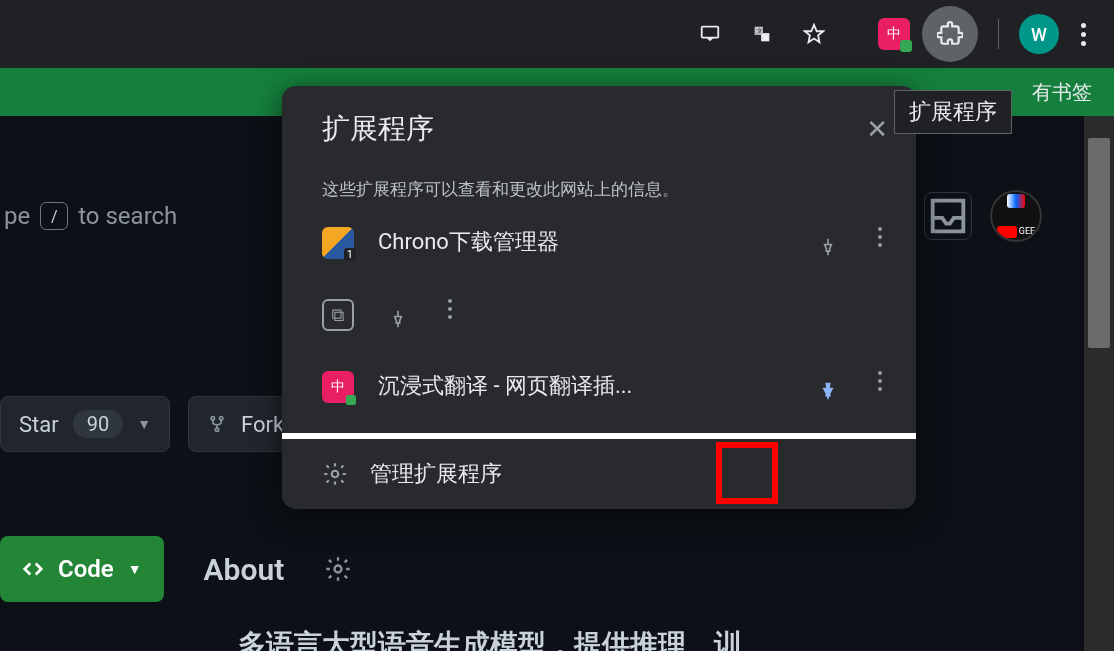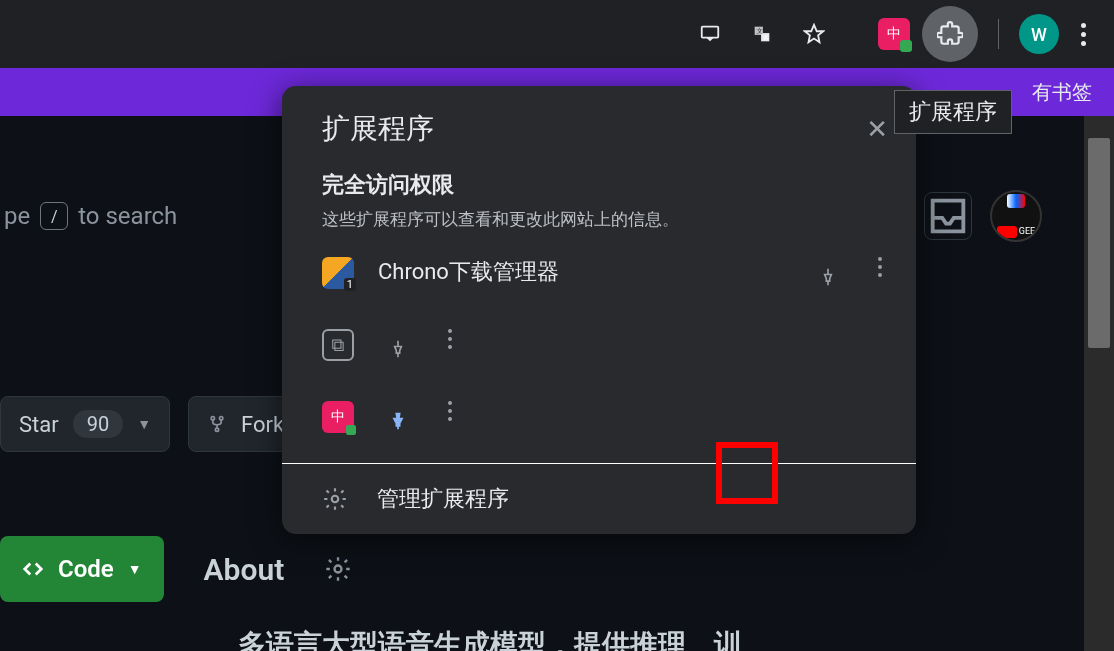--- a/index.html
+++ b/index.html
@@ -42,21 +42,21 @@
   .avatar {
     width:40px;height:40px;border-radius:50%;
     background:#009688;color:#fff;display:flex;align-items:center;justify-content:center;
     font-size:18px;font-weight:500;
   }
   .kebab { display:flex; flex-direction:column; gap:4px; padding:0 10px;}
   .kebab span{width:5px;height:5px;border-radius:50%;background:#e8eaed;}
 
   
   .bookmark-bar {
-    height: 48px; background:#6d28d9;
+    height: 48px; background:#15803d;
     display:flex; align-items:center; justify-content:flex-end;
     color:#e8eaed; font-size:20px; padding-right:22px;text-align:right;
   }
 
   
   .page {
     position:relative; background:#0d1117; color:#c9d1d9;
     height: calc(651px - 68px - 48px);
     overflow:hidden;
   }
@@ -167,22 +167,22 @@
   .pin svg{width:20px;height:20px;}
   .pin.active{color:#8ab4f8;}
   .item-menu{display:flex;flex-direction:column;gap:4px;padding:0 6px;}
   .item-menu span{width:4px;height:4px;border-radius:50%;background:#9aa0a6;}
   .red-box{
     position:absolute; border:6px solid #ff0000;
     width:62px; height:62px; pointer-events:none; z-index:60;
     top:438px; left:994px;
   }
   .ext-foot{
-    border-top:1px solid #ffffff;
-    display:flex; align-items:center; gap:29px;
+    border-top:6px solid #ffffff;
+    display:flex; align-items:center; gap:22px;
     padding:20px 40px;
   }
   .ext-foot .g{color:#9aa0a6;}
   .ext-foot .lbl{font-size:22px;color:#e8eaed;}
 
   
   .tooltip{
     position:absolute; top:90px; left:894px;
     background:#202124; border:1px solid #5f6368;
     color:#e8eaed; font-size:22px; padding:6px 14px;
@@ -335,21 +335,20 @@
 
   <div class="desc">多语言大型语音生成模型，提供推理、训</div>
 </div>
 
 <div class="ext-popup">
   <div class="ext-head">
     <div class="ext-title">扩展程序</div>
     <div class="close-x">✕</div>
   </div>
   <div class="ext-sub">
-    <div class="h">完全访问权限</div>
     <div class="d">这些扩展程序可以查看和更改此网站上的信息。</div>
   </div>
   <div class="ext-list">
 
     <div class="ext-item">
       <div class="ico chrono"></div>
       <div class="name">Chrono下载管理器</div>
       <div class="pin">
         <svg viewBox="0 0 24 24" fill="none" stroke="currentColor" stroke-width="2">
             <path d="M12 2v7M8 9h8l-2 5v3h-4v-3L8 9zM12 17v5"></path>
@@ -371,20 +370,21 @@
       </div>
       <div class="item-menu">
           <span></span>
           <span></span>
           <span></span>
         </div>
     </div>
 
     <div class="ext-item">
       <div class="ico imm">中</div>
+      <div class="name">沉浸式翻译 - 网页翻译插...</div>
       <div class="pin active highlight-anchor">
         <svg viewBox="0 0 24 24" fill="currentColor">
             <path d="M14 3l-1 6h4l-3 6v3h-4v-3L7 9h4l-1-6h4zM12 18v4" stroke="currentColor" stroke-width="2"></path>
           </svg>
       </div>
       <div class="item-menu">
           <span></span>
           <span></span>
           <span></span>
         </div>

